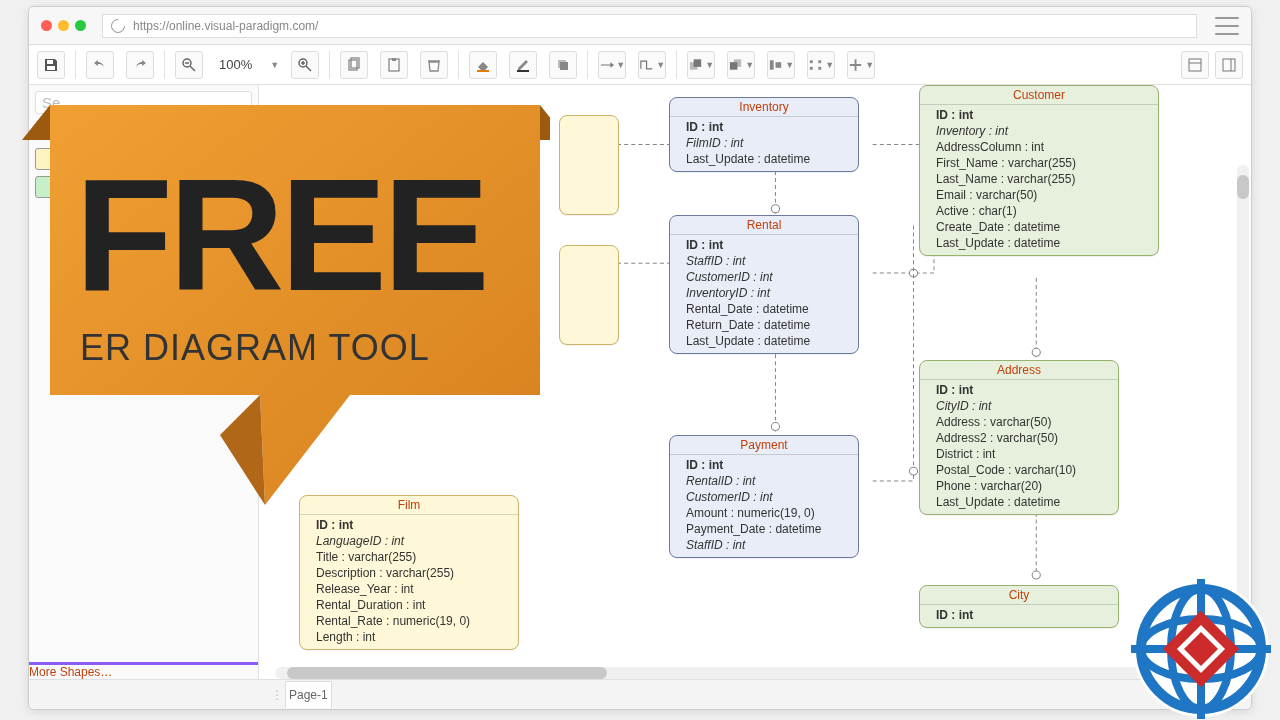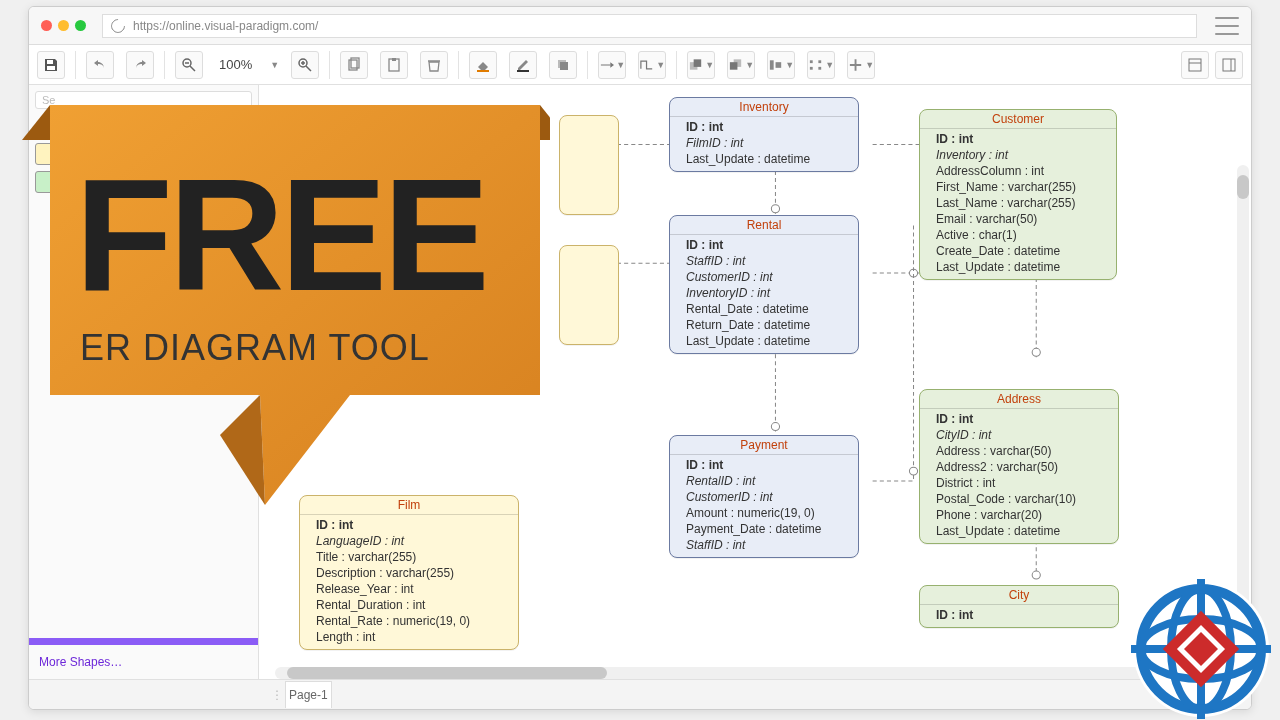--- a/index.html
+++ b/index.html
@@ -24,28 +24,28 @@
   .tb-sep { width: 1px; height: 28px; background: #e3e3e3; margin: 0 4px; }
   .tb-group { display:flex; align-items:center; gap:12px; }
   .zoom-text { padding: 0 4px; font-size: 13px; color: #444; }
   .chev { font-size: 9px; color: #888; margin-left: 2px; }
   .right-tools { margin-left: auto; display: flex; gap: 6px; }
   .ico { width:16px; height:16px; display:inline-block; }
 
   
   .main { flex: 1; display: flex; overflow: hidden; position: relative; background: #fff; }
   .sidebar { width: 230px; border-right: 1px solid #e0e0e0; background: #fafafa; display:flex; flex-direction:column; }
-  .search-shapes { margin:6px; padding:2px 6px; border:1px solid #ddd; border-radius:3px; background:#fff; color:#bbb; font-size:11px; }
+  .search-shapes { margin:6px; padding:2px 6px; border:1px solid #ddd; border-radius:3px; background:#fff; color:#bbb; font-size:15px; }
   .section-label { font-size:12px; color:#444; padding:4px 6px; display:flex; align-items:center; gap:6px; }
   .tri { font-size:9px; color:#888; }
   .shapes-area { padding:6px; display:flex; flex-direction:column; gap:6px; }
   .shape-thumb { width:32px; height:22px; border:1px solid #999; border-radius:3px; }
   .shape-thumb.yellow { background:#fff3bf; }
   .shape-thumb.green { background:#c8f0c8; }
-  .more-shapes { margin-top:auto; padding:10px; font-size:12px; color:#6d28d9; border-top:7px solid #8b5cf6; }
+  .more-shapes { margin-top:auto; font-size:12px; color:#c2410c; border-top:3px solid #8b5cf6; }
 
   .canvas-wrap { flex:1; position:relative; overflow:hidden; background:#fff; }
   .canvas { position:relative; width:100%; height:100%; }
 
   
   .entity { position:absolute; border:1px solid #6b7aa1; border-radius:8px; background:#e8edf7; font-size:12px; box-shadow:0 1px 0 rgba(0,0,0,0.05); overflow:hidden; }
   .entity.green { background:#e6f0dc; border-color:#97b16f; }
   .entity.yellow { background:#fff8d8; border-color:#cbb36a; }
   .entity .title { text-align:center; font-weight:normal; font-size:12px; padding:2px 0; color:#c2410c; border-bottom:1px solid rgba(0,0,0,0.15); }
   .entity .rows { padding:2px 6px 4px 16px; }
@@ -319,35 +319,35 @@
             <div class="title">Payment</div>
             <div class="rows">
               <div class="row pk">ID : int</div>
               <div class="row fk">RentalID : int</div>
               <div class="row fk">CustomerID : int</div>
               <div class="row">Amount : numeric(19, 0)</div>
               <div class="row">Payment_Date : datetime</div>
               <div class="row fk">StaffID : int</div>
             </div>
           </div>
-        <div id="ent-customer" class="entity green" style="left:660px; top:24px; width:198px;">
+        <div id="ent-customer" class="entity green" style="left:660px; top:0; width:240px;">
             <div class="title">Customer</div>
             <div class="rows">
               <div class="row pk">ID : int</div>
               <div class="row fk">Inventory : int</div>
               <div class="row">AddressColumn : int</div>
               <div class="row">First_Name : varchar(255)</div>
               <div class="row">Last_Name : varchar(255)</div>
               <div class="row">Email : varchar(50)</div>
               <div class="row">Active : char(1)</div>
               <div class="row">Create_Date : datetime</div>
               <div class="row">Last_Update : datetime</div>
             </div>
           </div>
-        <div id="ent-address" class="entity green" style="left:660px; top:275px; width:200px;margin-top:29px;">
+        <div id="ent-address" class="entity green" style="left:660px; top:275px; width:200px;">
             <div class="title">Address</div>
             <div class="rows">
               <div class="row pk">ID : int</div>
               <div class="row fk">CityID : int</div>
               <div class="row">Address : varchar(50)</div>
               <div class="row">Address2 : varchar(50)</div>
               <div class="row">District : int</div>
               <div class="row">Postal_Code : varchar(10)</div>
               <div class="row">Phone : varchar(20)</div>
               <div class="row">Last_Update : datetime</div>

